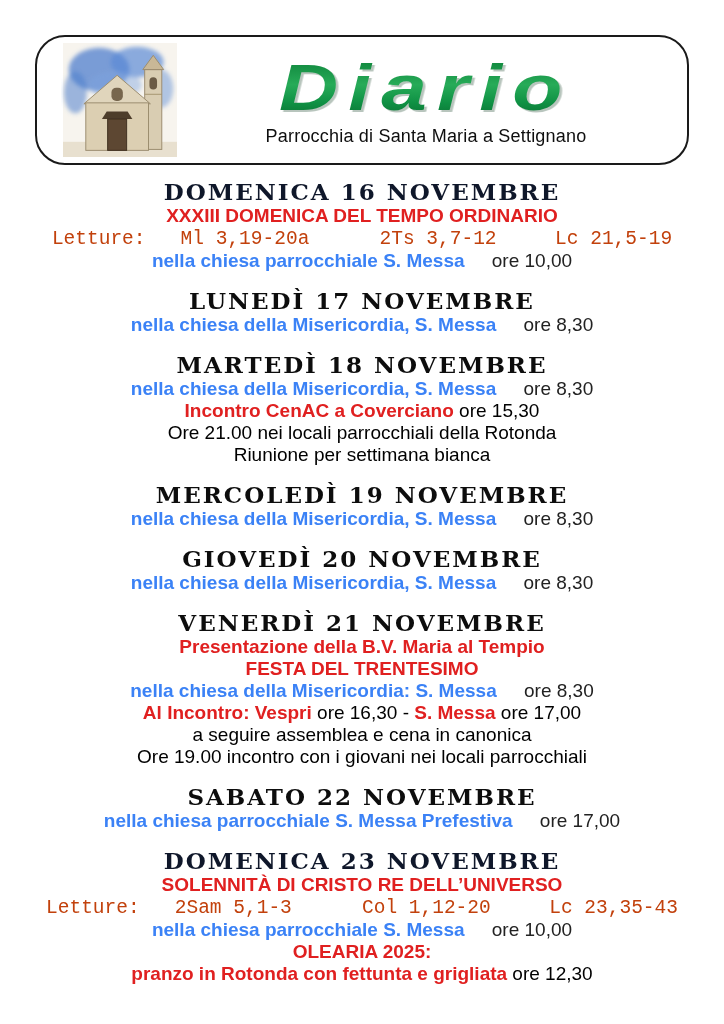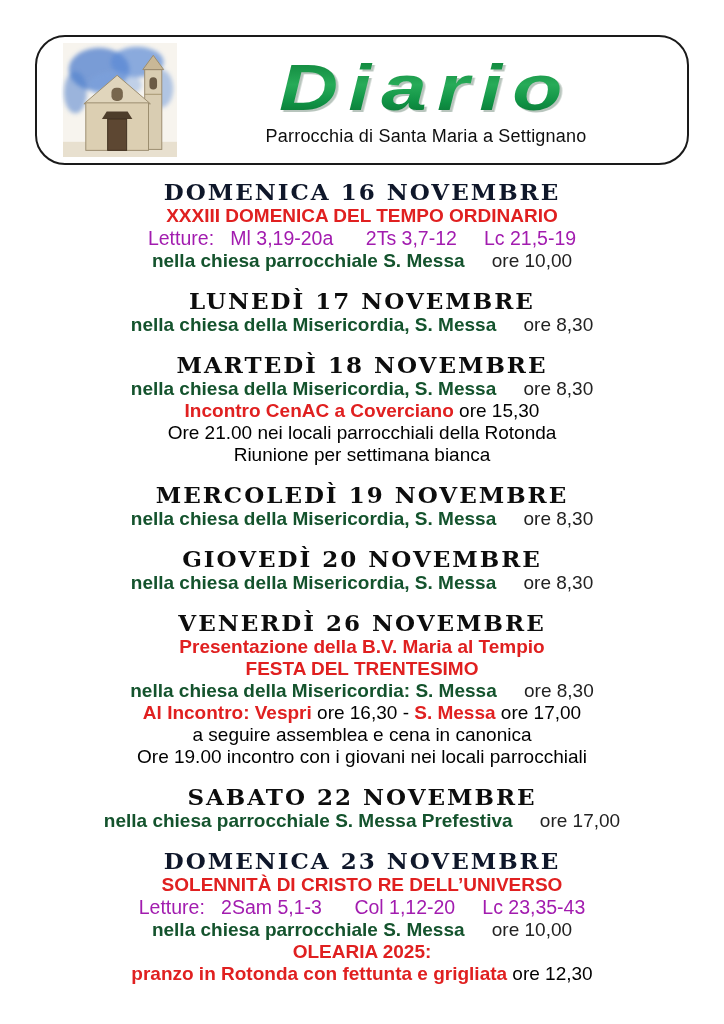--- a/index.html
+++ b/index.html
@@ -40,25 +40,25 @@
   
   .sections{margin-top:14px;text-align:center;}
   .day-section{margin:0 0 16px 0;}
   .heading{
     font-family:"DejaVu Serif",serif;font-weight:bold;
     font-size:23px;line-height:26px;letter-spacing:2px;margin:0;
   }
   .heading.red{color:#0f172a;}
   .heading.black{color:#0d0d0d;}
   .line{margin:0;font-size:19px;line-height:22px;white-space:pre-wrap;}
-  .run.black-bold{font-weight:bold;color:#14532d;}
+  .run.black-bold{font-weight:bold;color:#3b82f6;}
   .run.black{color:#222;margin-left:22px;}
   .run.red-bold{font-weight:bold;color:#e02020;text-align:center;}
   .run.red{color:#000000;}
-  .run.serif{font-family:Liberation Sans, sans-serif;font-size:19.5px;color:#a21caf;}
+  .run.serif{font-family:Liberation Mono, monospace;font-size:19.5px;color:#c2410c;}
 </style>
 </head>
 <body>
 
 <div class="page">
 
   <div class="header-box">
     <div class="church">
       <svg viewBox="0 0 120 120" xmlns="http://www.w3.org/2000/svg">
         <defs>
@@ -119,21 +119,21 @@
       </section>
       <section class="day-section">
         <h2 class="heading black">MERCOLEDÌ 19 NOVEMBRE</h2>
         <p class="line"><span class="run black-bold">nella chiesa della Misericordia, S. Messa</span><span class="run black"> ore 8,30</span></p>
       </section>
       <section class="day-section">
         <h2 class="heading black">GIOVEDÌ 20 NOVEMBRE</h2>
         <p class="line"><span class="run black-bold">nella chiesa della Misericordia, S. Messa</span><span class="run black"> ore 8,30</span></p>
       </section>
       <section class="day-section">
-        <h2 class="heading black">VENERDÌ 26 NOVEMBRE</h2>
+        <h2 class="heading black">VENERDÌ 21 NOVEMBRE</h2>
         <p class="line"><span class="run red-bold">Presentazione della B.V. Maria al Tempio</span></p>
         <p class="line"><span class="run red-bold">FESTA DEL TRENTESIMO</span></p>
         <p class="line"><span class="run black-bold">nella chiesa della Misericordia: S. Messa</span><span class="run black"> ore 8,30</span></p>
         <p class="line"><span class="run red-bold">Al Incontro: Vespri</span><span class="run red"> ore 16,30 - </span><span class="run red-bold">S. Messa</span><span class="run red"> ore 17,00</span></p>
         <p class="line"><span class="run red">a seguire assemblea e cena in canonica</span></p>
         <p class="line"><span class="run red">Ore 19.00 incontro con i giovani nei locali parrocchiali</span></p>
       </section>
       <section class="day-section">
         <h2 class="heading black">SABATO 22 NOVEMBRE</h2>
         <p class="line"><span class="run black-bold">nella chiesa parrocchiale S. Messa Prefestiva</span><span class="run black"> ore 17,00</span></p>

